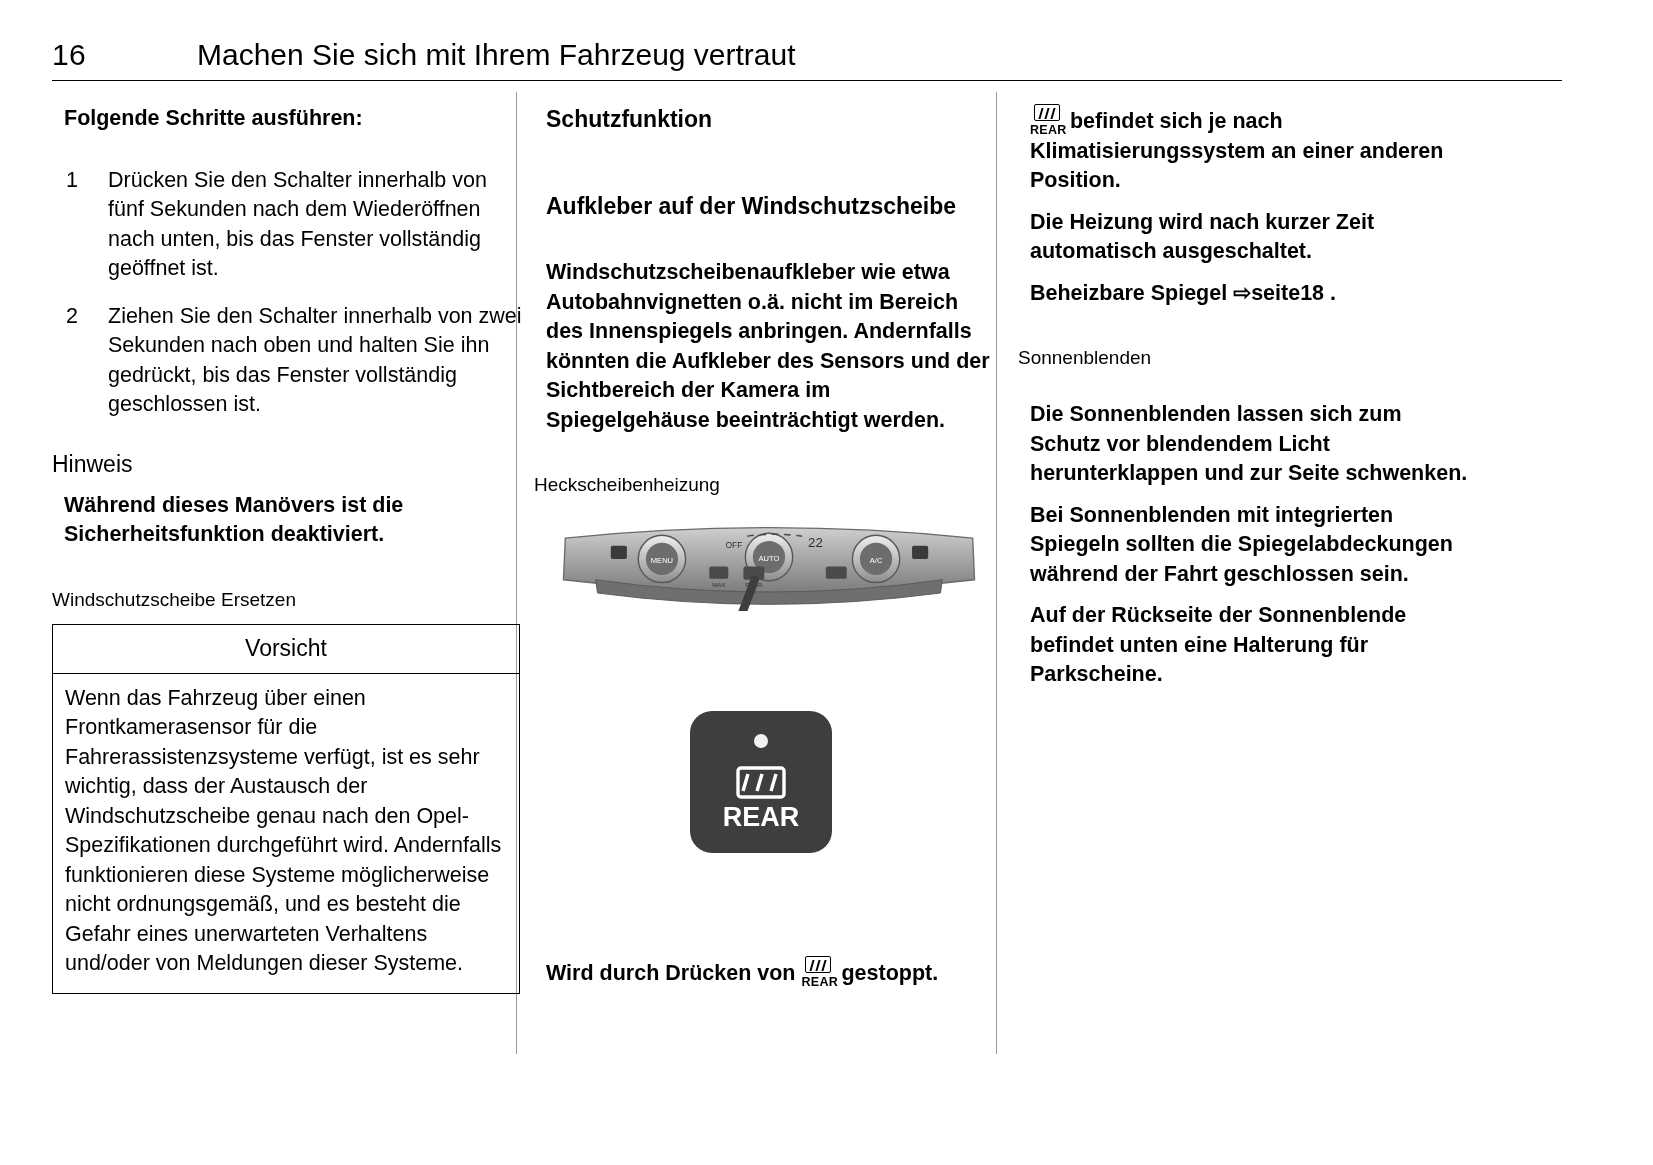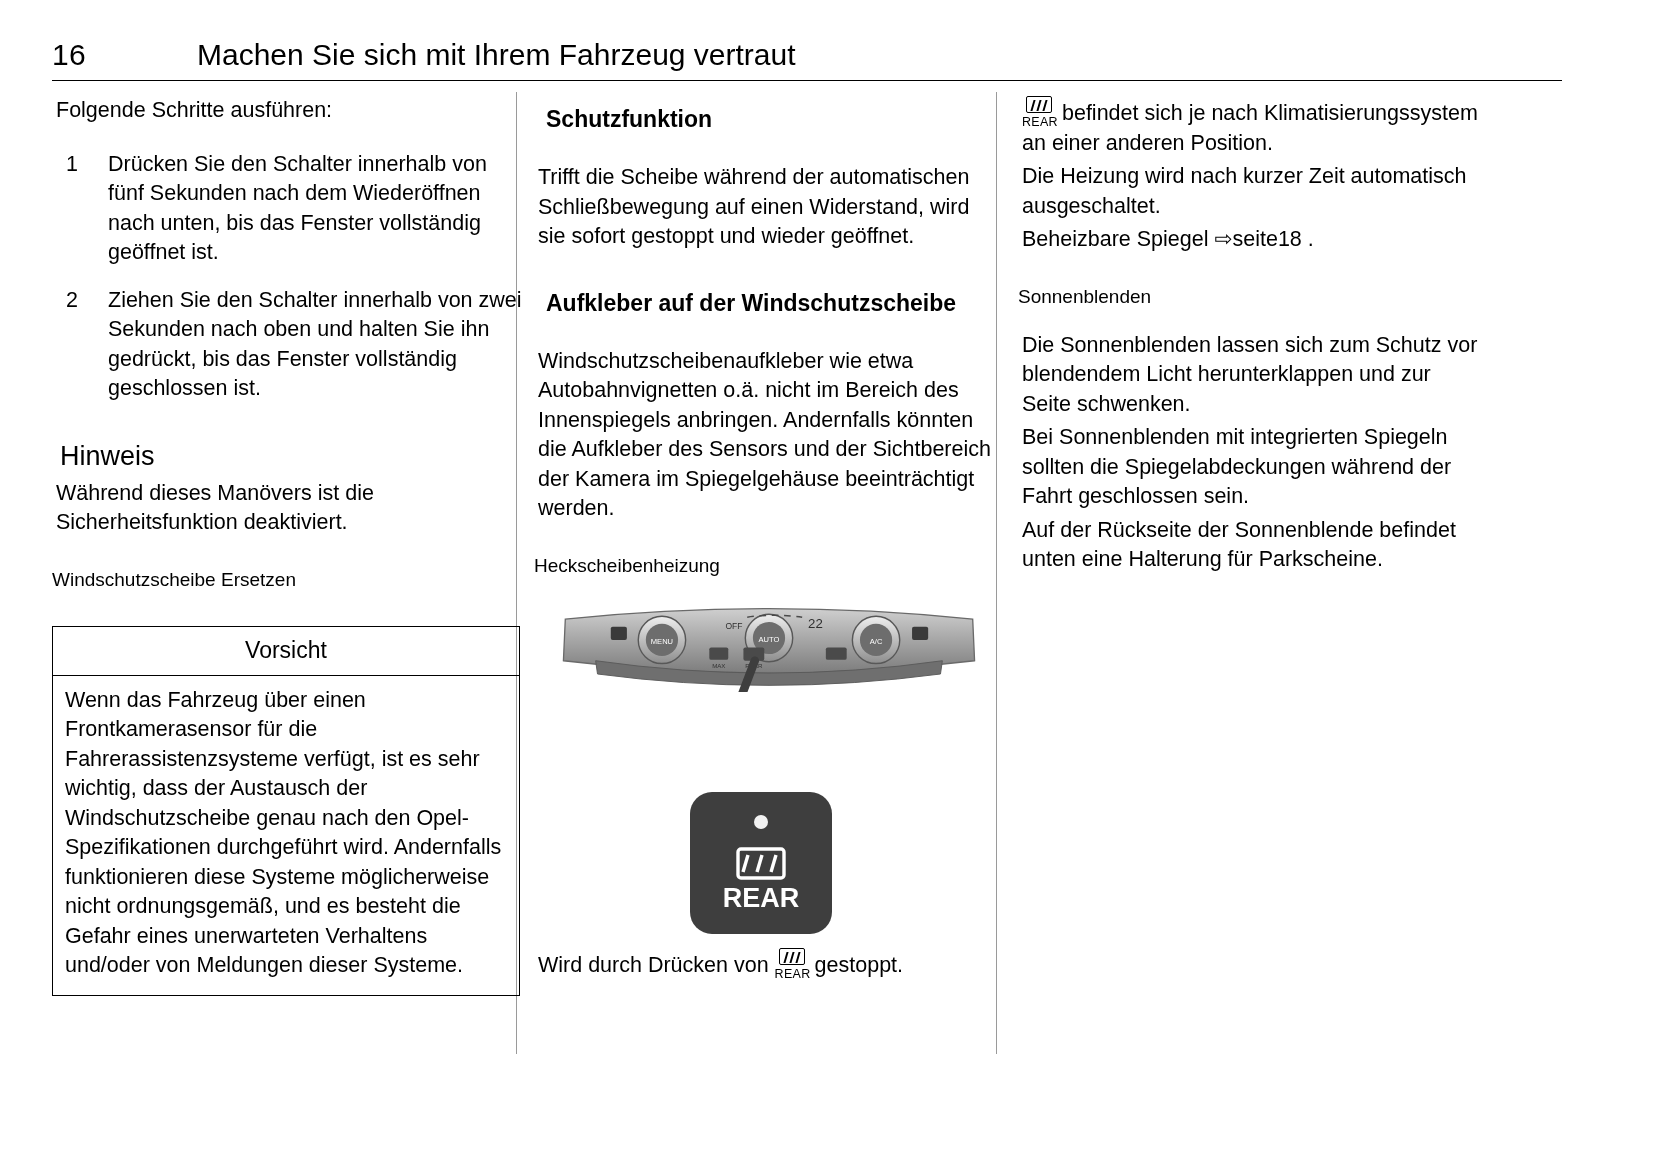--- a/index.html
+++ b/index.html
@@ -57,43 +57,44 @@
     top: 92px;
     width: 1px;
     height: 962px;
     background: #9a9a9a;
   }
   .div1 { left: 516px; }
   .div2 { left: 996px; }
 
   
   p {
-    margin: 4px;
+    margin: 12px;
     font-size: 21.5px;
     line-height: 29.5px;
+    font-weight: bold;
   }
   .gap-s { height: 12px; }
   .gap-m { height: 20px; }
 
   .h2 {
     font-size: 19px;
     font-weight: 400;
     margin: 0;
     line-height: 36px;
   }
   .h3 {
     font-size: 23px;
     font-weight: 700;
     margin: 12px;
     line-height: 31px;
   }
   .h4 {
-    font-size: 27px;
+    font-size: 23px;
     font-weight: 400;
-    margin: 8px;
+    margin: 0;
     line-height: 29px;
   }
 
   
   .numlist { margin: 0; padding: 0; }
   .numitem {
     position: relative;
     padding-left: 56px;
     font-size: 21.5px;
     line-height: 29.5px;
@@ -101,21 +102,21 @@
   }
   .numitem .num {
     position: absolute;
     left: 14px;
     top: 0;
   }
 
   
   .caution {
     border: 1.2px solid #000;
-    margin-top: 28px;
+    margin-top: 6px;
     width: 468px;
     box-sizing: border-box;
   }
   .caution .title {
     text-align: center;
     font-size: 23px;
     padding: 10px 0 11px 0;
     border-bottom: 1.2px solid #000;
   }
   .caution .body {
@@ -227,21 +228,20 @@
 
     <div class="caution">
       <div class="title">Vorsicht</div>
       <div class="body">Wenn das Fahrzeug über einen Frontkamerasensor für die Fahrerassistenzsysteme verfügt, ist es sehr wichtig, dass der Austausch der Windschutzscheibe genau nach den Opel-Spezifikationen durchgeführt wird. Andernfalls funktionieren diese Systeme möglicherweise nicht ordnungsgemäß, und es besteht die Gefahr eines unerwarteten Verhaltens und/oder von Meldungen dieser Systeme.</div>
     </div>
   </div>
 
   <div class="col col2">
     <p class="h3">Schutzfunktion</p>
     <div class="gap-s"></div>
-    <p>Trifft die Scheibe während der automatischen Schließbewegung auf einen Widerstand, wird sie sofort gestoppt und wieder geöffnet.</p>
 
     <div class="gap-m"></div>
     <p class="h3">Aufkleber auf der Windschutzscheibe</p>
     <div class="gap-s"></div>
     <p>Windschutzscheibenaufkleber wie etwa Autobahnvignetten o.ä. nicht im Bereich des Innenspiegels anbringen. Andernfalls könnten die Aufkleber des Sensors und der Sichtbereich der Kamera im Spiegelgehäuse beeinträchtigt werden.</p>
 
     <div class="gap-m"></div>
     <p class="h2">Heckscheibenheizung</p>
 
     <div class="illus">

